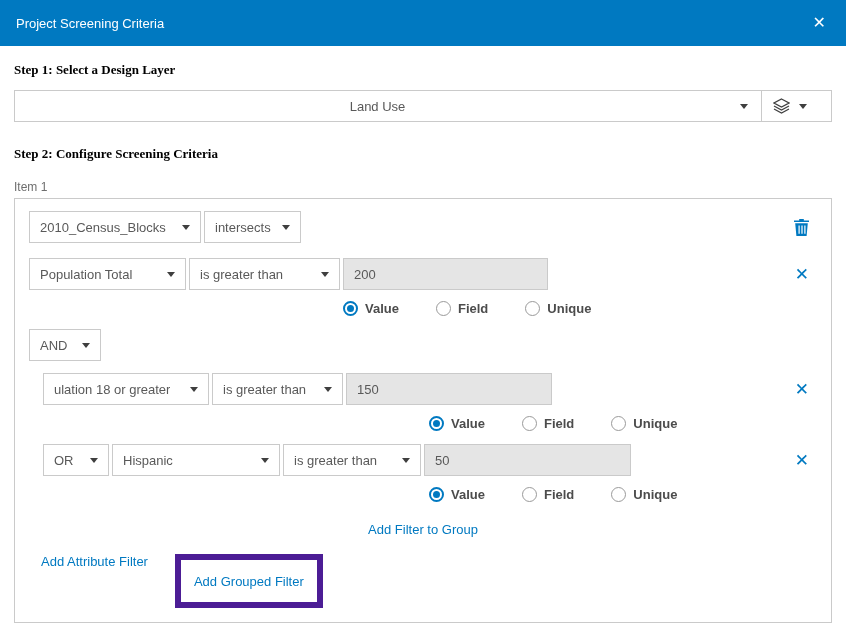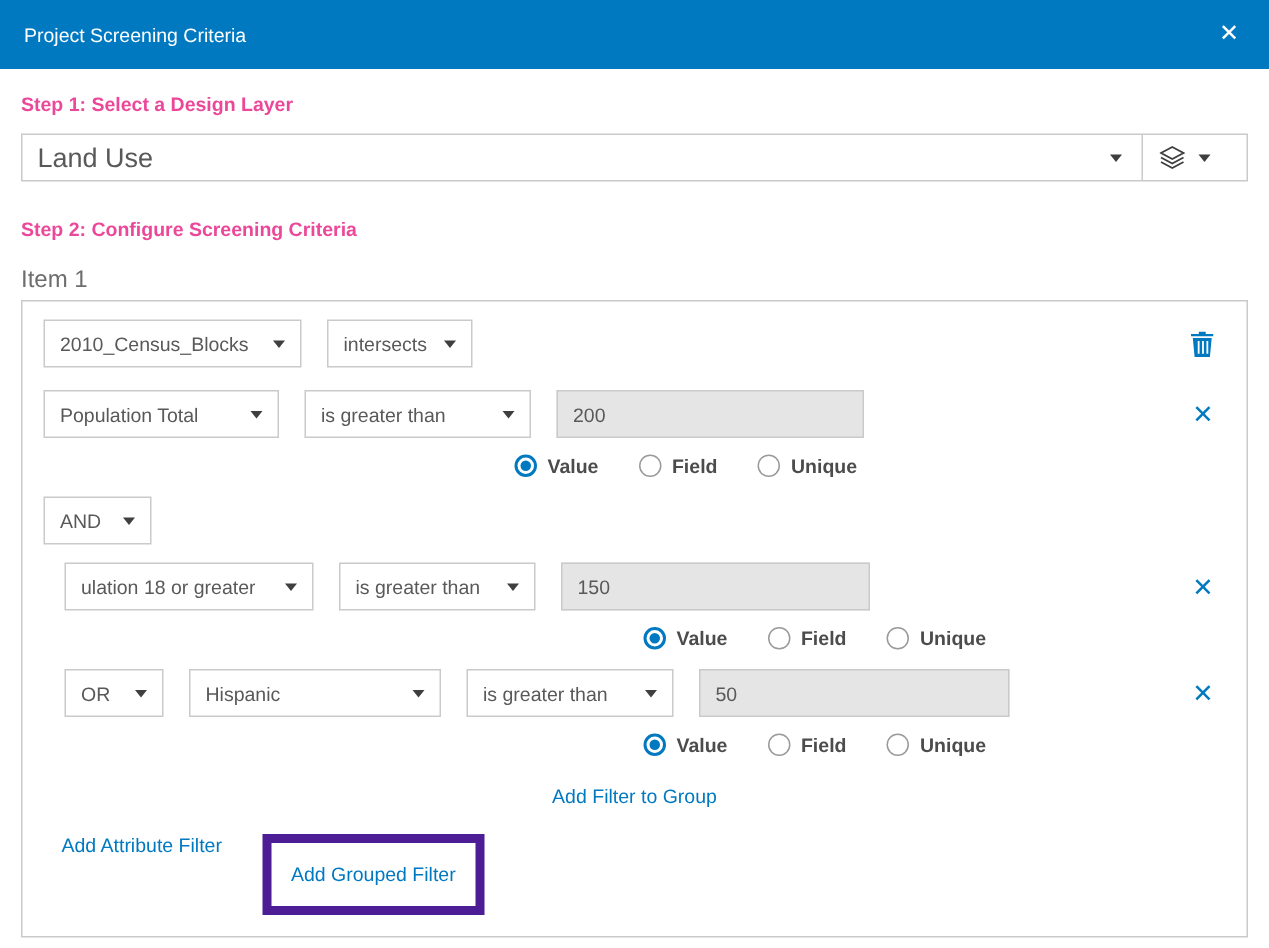--- a/index.html
+++ b/index.html
@@ -11,21 +11,21 @@
   }
   
   .dlg-header {
     height:46px; background:#0079c1; display:flex; align-items:center;
     justify-content:space-between; padding:0 16px;
   }
   .dlg-title { color:#ffffff; font-size:13px; font-weight:500; }
   .close-btn { color:#ffffff; font-size:16px; line-height:1; cursor:pointer; padding:4px; }
 
   .content { padding:0 14px; }
-  .step-label { font-size:13px; font-weight:700; color:#ec4899; margin:16px 0 12px; }
+  .step-label { font-size:13px; font-weight:700; color:#000000; margin:16px 0 12px;font-family:Liberation Serif, serif; }
 
   
   .dd {
     height:32px; border:1px solid #cacaca; background:#fff;
     display:flex; align-items:center; justify-content:space-between;
     padding:0 10px; font-size:13px; color:#595959; cursor:pointer; flex:none;
   }
   .dd-text { white-space:nowrap; overflow:hidden; text-overflow:clip; }
   .caret {
     width:0; height:0; flex:none;
@@ -33,40 +33,40 @@
     border-top:5px solid #3f3f3f; margin-left:10px;
   }
   .tinput {
     height:32px; border:1px solid #cacaca; padding:0 10px;
     font-size:13px; color:#595959; background:#e5e5e5; flex:none;
     font-family:"Liberation Sans", sans-serif;
   }
 
   
   .layer-select { height:32px; border:1px solid #cacaca; display:flex; align-items:center; }
-  .layer-select .val { flex:1; padding:0 10px; font-size:18px; color:#595959; }
+  .layer-select .val { flex:1; padding:0 10px; font-size:13px; color:#595959;text-align:center; }
   .layer-select .caret { margin:0 13px 0 0; }
   .vdivider { width:1px; align-self:stretch; background:#cacaca; }
   .layers-btn { display:flex; align-items:center; gap:9px; padding:0 11px; height:100%; cursor:pointer; }
 
-  .item-label { font-size:16px; color:#6e6e6e; margin:18px 0 4px; }
+  .item-label { font-size:12px; color:#6e6e6e; margin:18px 0 4px; }
 
   .panel { border:1px solid #cacaca; padding:12px 14px 14px; }
 
-  .frow { display:flex; align-items:center; gap:17px; }
+  .frow { display:flex; align-items:center; gap:3px; }
   .grp { margin-left:14px; }
   .spacer { flex:1; }
 
   .row-layer { margin-bottom:15px; }
   .row-and { margin:12px 0; }
 
   .remove-x { color:#0079c1; font-size:17px; font-weight:500; cursor:pointer; padding:0 6px; margin-right:2px; }
   .trash-btn { cursor:pointer; padding:0 6px; margin-right:2px; display:flex; align-items:center; }
 
-  .radio-row { display:flex; align-items:center; gap:27px; margin:11px 0 13px; }
+  .radio-row { display:flex; align-items:center; gap:37px; margin:11px 0 13px; }
   .radio-row.r1 { padding-left:314px; }
   .radio-row.rg { padding-left:400px; }
   .radio-opt { display:flex; align-items:center; gap:7px; cursor:pointer; }
   .radio {
     width:15px; height:15px; border-radius:50%; background:#fff;
     border:1px solid #9a9a9a; position:relative; flex:none;
   }
   .radio.checked { border:2px solid #0079c1; }
   .radio.checked::after {
     content:""; position:absolute; left:2px; top:2px; right:2px; bottom:2px;

